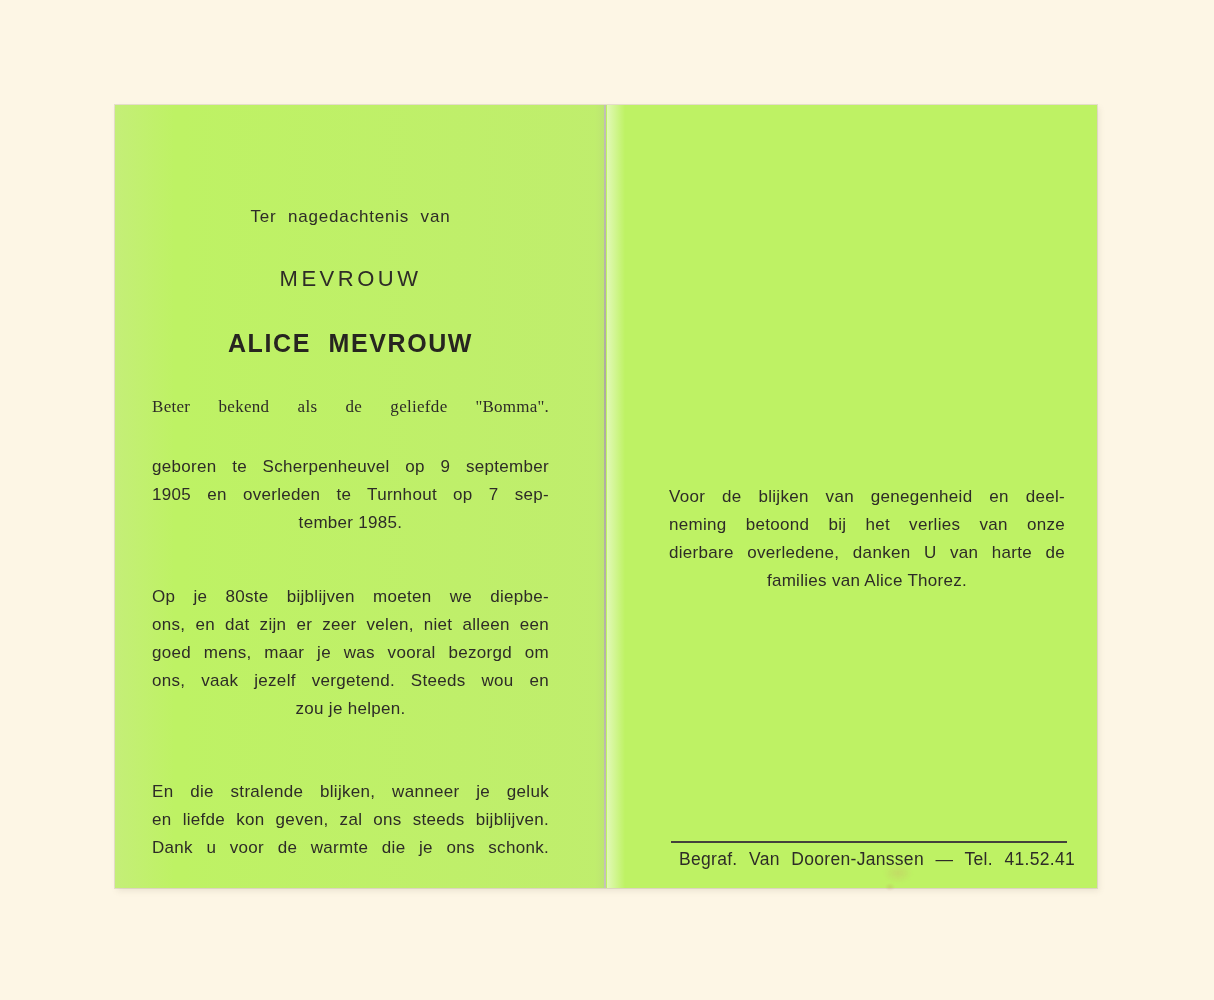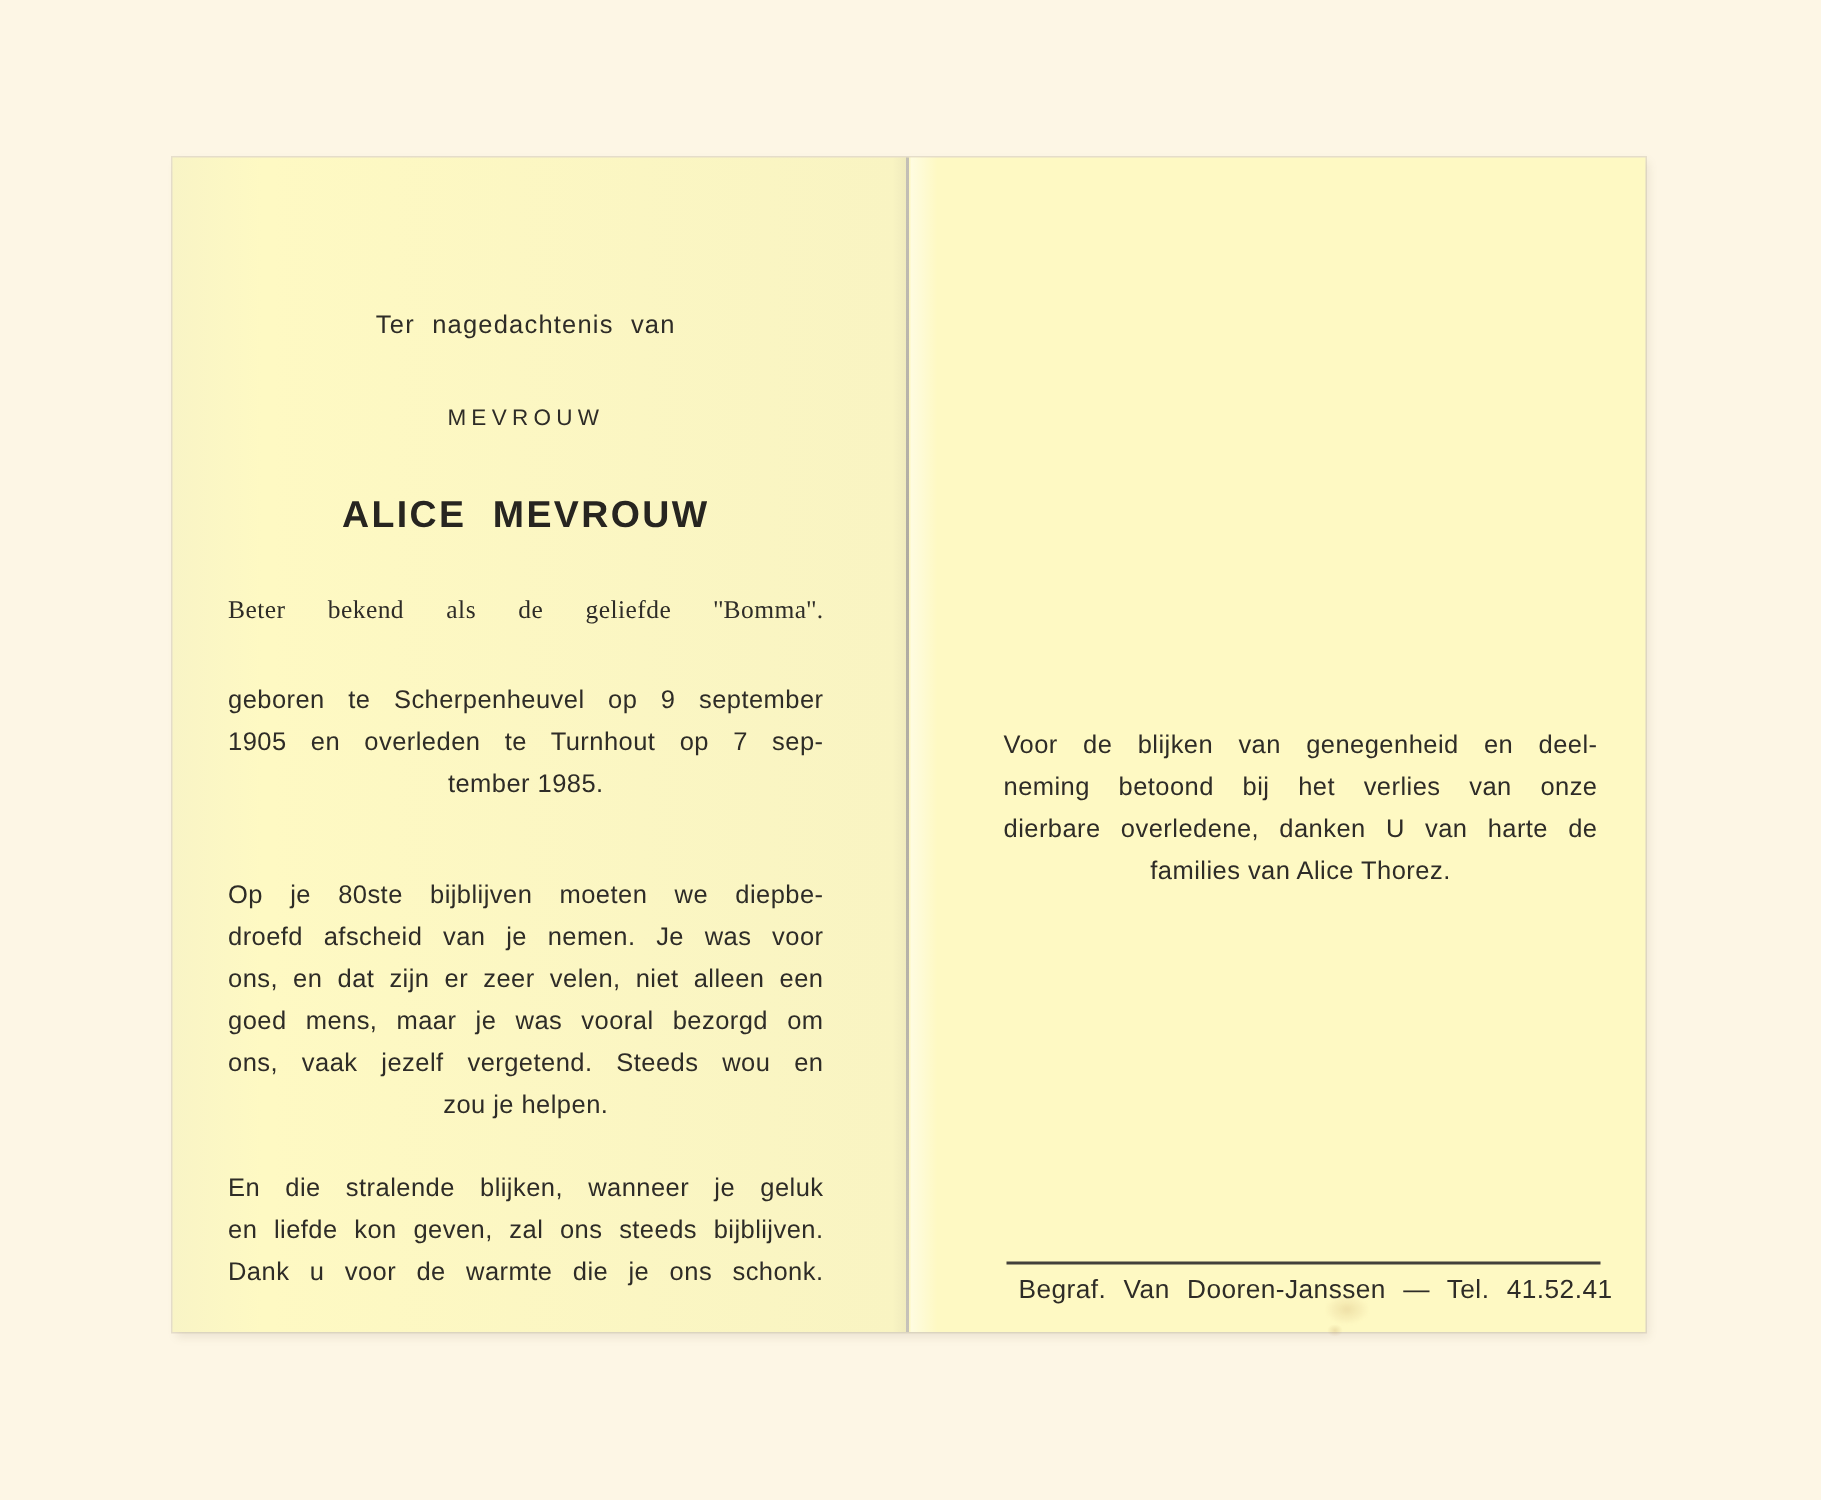--- a/index.html
+++ b/index.html
@@ -14,21 +14,21 @@
     font-family: "Liberation Sans", "DejaVu Sans", sans-serif;
     color: #2e2c27;
     overflow: hidden;
   }
   .card {
     position: absolute;
     left: 115px;
     top: 105px;
     width: 982px;
     height: 783px;
-    background: #fef9c3;
+    background: #bef264;
     box-shadow: 0 0 0 1px rgba(172,162,140,0.28), 2px 3px 6px rgba(130,118,95,0.14);
   }
   
   .page-left-shade {
     position: absolute; left: 0; top: 0; width: 490px; height: 100%;
     background: linear-gradient(90deg, rgba(225,222,210,0.18), rgba(225,222,210,0.00) 60px, rgba(205,200,188,0.10) 480px, rgba(185,180,168,0.22) 490px);
   }
   .page-right-shade {
     position: absolute; left: 492px; top: 0; width: 490px; height: 100%;
     background: linear-gradient(90deg, rgba(255,255,250,0.55), rgba(255,255,250,0.0) 18px);
@@ -60,21 +60,21 @@
   .center {
     text-align: center;
   }
   .intro-line {
     font-size: 17px;
     letter-spacing: 0.8px;
     word-spacing: 6px;
     line-height: 28px;
   }
   .honorific-line {
-    font-size: 15px;
+    font-size: 22px;
     letter-spacing: 3.5px;
     line-height: 28px;
   }
   .name-line {
     font-size: 25px;
     font-weight: bold;
     letter-spacing: 1.6px;
     word-spacing: 9px;
     line-height: 32px;
     color: #272520;
@@ -138,21 +138,20 @@
   </div>
 
   <div class="col" style="left:37px; top:348px; width:397px;">
     <div class="line just">geboren te Scherpenheuvel op 9 september</div>
     <div class="line just">1905 en overleden te Turnhout op 7 sep-</div>
     <div class="line left">tember 1985.</div>
   </div>
 
   <div class="col" style="left:37px; top:478px; width:397px;">
     <div class="line just">Op je 80ste bijblijven moeten we diepbe-</div>
-    <div class="line just">droefd afscheid van je nemen. Je was voor</div>
     <div class="line just">ons, en dat zijn er zeer velen, niet alleen een</div>
     <div class="line just">goed mens, maar je was vooral bezorgd om</div>
     <div class="line just">ons, vaak jezelf vergetend. Steeds wou en</div>
     <div class="line left">zou je helpen.</div>
   </div>
 
   <div class="col" style="left:37px; top:673px; width:397px;">
     <div class="line just">En die stralende blijken, wanneer je geluk</div>
     <div class="line just">en liefde kon geven, zal ons steeds bijblijven.</div>
     <div class="line just">Dank u voor de warmte die je ons schonk.</div>

